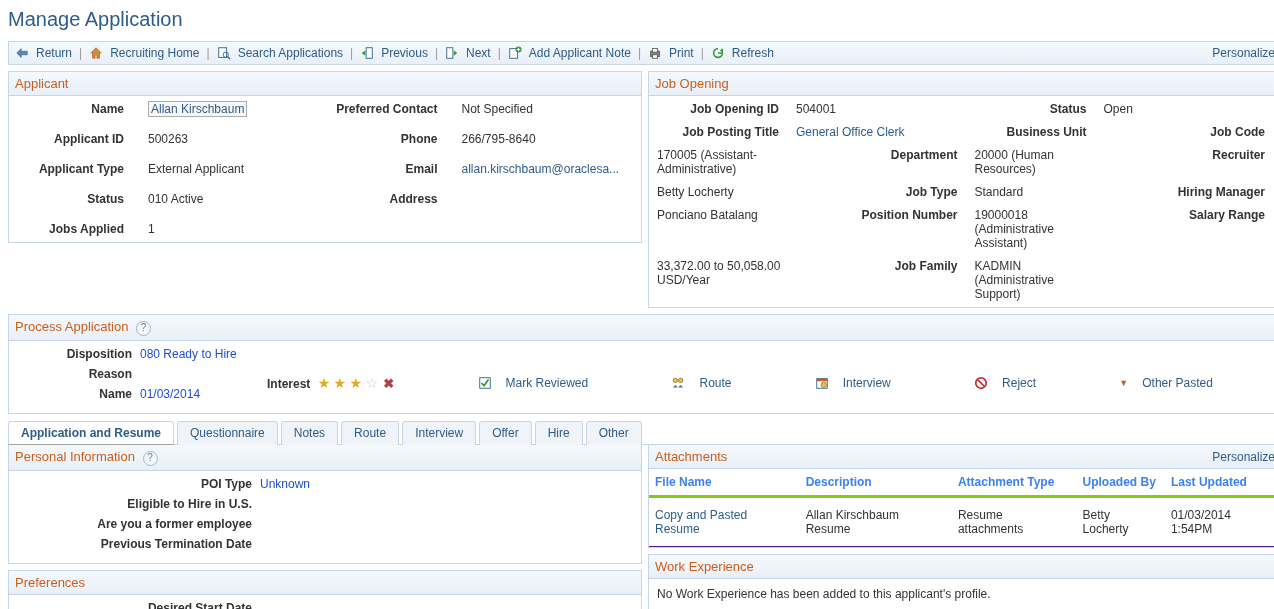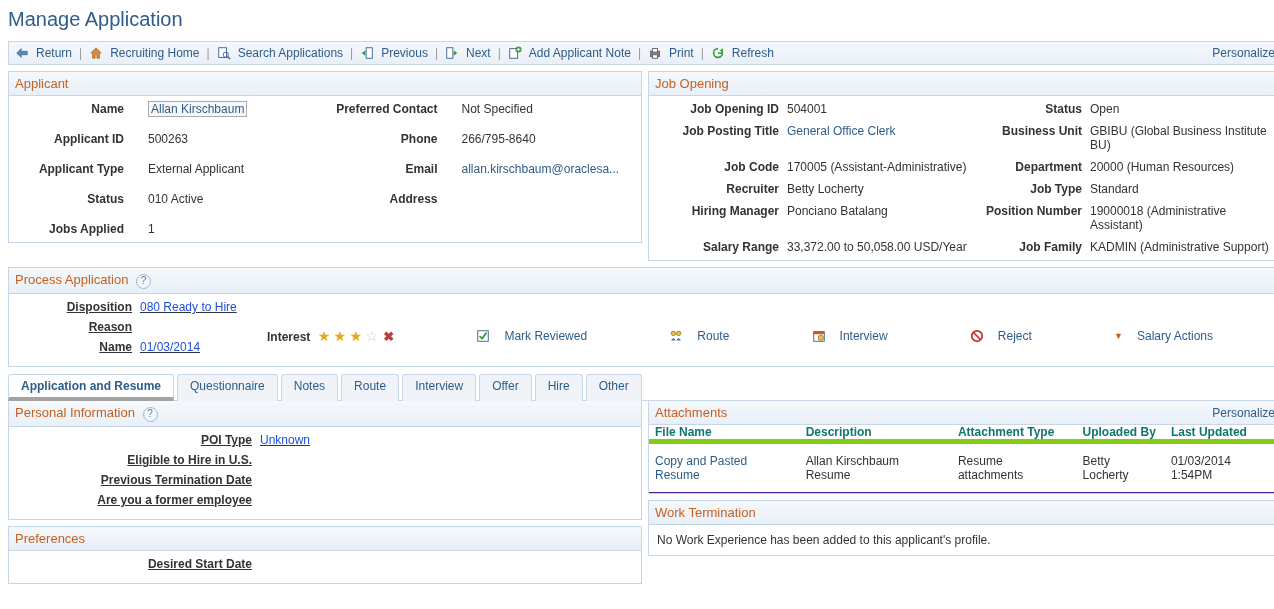--- a/index.html
+++ b/index.html
@@ -65,21 +65,20 @@
     gap: 6px;
   }
   .two-col > .col {
     flex: 1;
     min-width: 0;
   }
   .field-row {
     display: flex;
     align-items: center;
     margin-bottom: 6px;
-    text-decoration: underline;
   }
   .field-label {
     font-weight: bold;
     color: #333;
     text-align: right;
     padding-right: 8px;
     flex-shrink: 0;
   }
   .field-value {
     color: #1d4ed8;
@@ -154,33 +153,33 @@
     background: #f0f4f9;
     color: #2e5c8a;
     cursor: pointer;
     border-radius: 3px 3px 0 0;
     position: relative;
     top: 1px;
   }
   .tab.active {
     background: #fff;
     font-weight: bold;
-    border-bottom: 4px solid #a3a3a3;
+    border-bottom: 1px solid #a3a3a3;
   }
   table.att-table {
     width: 100%;
     border-collapse: collapse;
     font-size: 12px;
   }
   table.att-table th {
     text-align: left;
-    color: #0f766e;
+    color: #3b82f6;
     font-weight: bold;
-    padding: 0 6px;
-    border-bottom: 5px solid #84cc16;
+    padding: 6px 6px;
+    border-bottom: 3px solid #84cc16;
   }
   table.att-table td {
     padding: 10px 6px;
     border-bottom: 1px solid #4c1d95;
     vertical-align: top;
   }
   .icon {
     display: inline-block;
     width: 14px;
     height: 14px;
@@ -196,20 +195,21 @@
     grid-template-columns: 115px 1fr 110px 1fr;
     row-gap: 10px;
     column-gap: 0;
     gap: 16px;
   }
   .jo-grid {
     display: grid;
     grid-template-columns: 130px 1fr 120px 1fr;
     row-gap: 8px;
     column-gap: 0;
+    gap: 9px;
   }
   .app-grid .lbl, .jo-grid .lbl {
     font-weight: bold;
     text-align: right;
     padding-right: 8px;
   }
   .proc-left {
     width: 250px;
   }
   .proc-left .field-row .field-label {
@@ -342,21 +342,20 @@
         <div class="panel-body">
           <div class="jo-grid">
             <div class="lbl">Job Opening ID</div>
             <div>504001</div>
             <div class="lbl">Status</div>
             <div>Open</div>
 
             <div class="lbl">Job Posting Title</div>
             <div><span class="link">General Office Clerk</span></div>
             <div class="lbl">Business Unit</div>
-            <div>GBIBU (Global Business Institute BU)</div>
 
             <div class="lbl">Job Code</div>
             <div>170005 (Assistant-Administrative)</div>
             <div class="lbl">Department</div>
             <div>20000 (Human Resources)</div>
 
             <div class="lbl">Recruiter</div>
             <div>Betty Locherty</div>
             <div class="lbl">Job Type</div>
             <div>Standard</div>
@@ -433,21 +432,21 @@
           </span>
           <span class="action-link">
             <svg class="icon" viewBox="0 0 16 16">
                 <circle cx="8" cy="8" r="6" fill="#fff" stroke="#c43030" stroke-width="2"></circle>
                 <line x1="4" y1="4" x2="12" y2="12" stroke="#c43030" stroke-width="2"></line>
               </svg>
             <span>Reject</span>
           </span>
           <span class="action-link">
             <span style="color:#c95f1c; font-size:9px;">▼</span>
-            <span>Salary Actions</span>
+            <span>Other Pasted</span>
           </span>
         </div>
       </div>
     </div>
   </div>
 
   <div class="tabs">
     <div class="tab active">Application and Resume</div>
     <div class="tab">Questionnaire</div>
     <div class="tab">Notes</div>
@@ -470,25 +469,25 @@
         <div class="panel-body pi-grid">
           <div class="field-row">
             <div class="field-label">POI Type</div>
             <div class="field-value">Unknown</div>
           </div>
           <div class="field-row">
             <div class="field-label">Eligible to Hire in U.S.</div>
             <div class="field-value"></div>
           </div>
           <div class="field-row">
+            <div class="field-label">Are you a former employee</div>
+            <div class="field-value"></div>
+          </div>
+          <div class="field-row">
             <div class="field-label">Previous Termination Date</div>
-            <div class="field-value"></div>
-          </div>
-          <div class="field-row">
-            <div class="field-label">Are you a former employee</div>
             <div class="field-value"></div>
           </div>
         </div>
       </div>
 
       <div class="panel">
         <div class="panel-header">
           <span>Preferences</span>
         </div>
         <div class="panel-body pi-grid">
@@ -525,20 +524,20 @@
                 <td>Betty Locherty</td>
                 <td>01/03/2014  1:54PM</td>
               </tr>
             </tbody>
           </table>
         </div>
       </div>
 
       <div class="panel">
         <div class="panel-header">
-          <span>Work Termination</span>
+          <span>Work Experience</span>
         </div>
         <div class="no-data">No Work Experience has been added to this applicant's profile.</div>
       </div>
     </div>
   </div>
 
 </div>
 
 </body></html>

